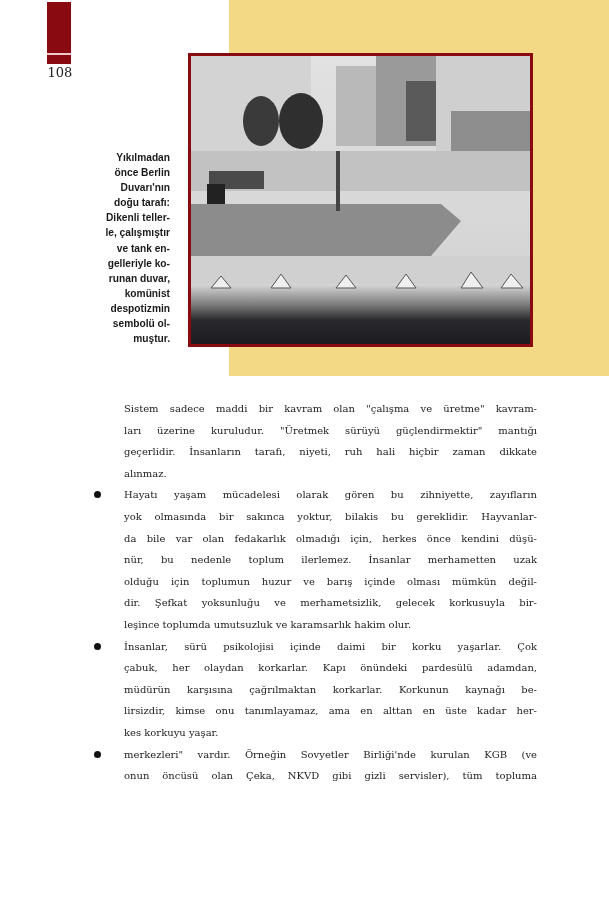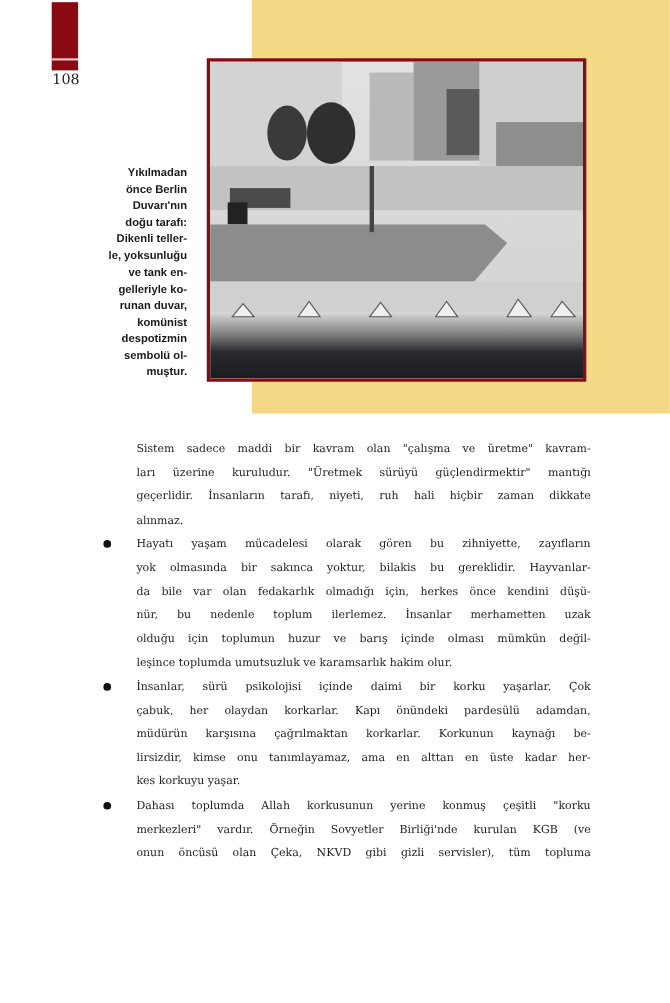--- a/index.html
+++ b/index.html
@@ -67,21 +67,21 @@
     </g>
   </svg>
 </div>
 
 <div class="caption">
   <span>Yıkılmadan</span>
   <span>önce Berlin</span>
   <span>Duvarı'nın</span>
   <span>doğu tarafı:</span>
   <span>Dikenli teller-</span>
-  <span>le, yoksunluğu</span>
+  <span>le, çalışmıştır</span>
   <span>ve tank en-</span>
   <span>gelleriyle ko-</span>
   <span>runan duvar,</span>
   <span>komünist</span>
   <span>despotizmin</span>
   <span>sembolü ol-</span>
   <span>muştur.</span>
 </div>
 
 <div class="body-text">
@@ -92,31 +92,31 @@
     <span class="line last">alınmaz.</span>
   </div>
 
   <div class="bullet-wrap">
     <span class="bullet"></span>
     <span class="line">Hayatı yaşam mücadelesi olarak gören bu zihniyette, zayıfların</span>
     <span class="line">yok olmasında bir sakınca yoktur, bilakis bu gereklidir. Hayvanlar-</span>
     <span class="line">da bile var olan fedakarlık olmadığı için, herkes önce kendini düşü-</span>
     <span class="line">nür, bu nedenle toplum ilerlemez. İnsanlar merhametten uzak</span>
     <span class="line">olduğu için toplumun huzur ve barış içinde olması mümkün değil-</span>
+    <span class="line">dir. Şefkat yoksunluğu ve merhametsizlik, gelecek korkusuyla bir-</span>
     <span class="line last">leşince toplumda umutsuzluk ve karamsarlık hakim olur.</span>
   </div>
 
   <div class="bullet-wrap">
     <span class="bullet"></span>
     <span class="line">İnsanlar, sürü psikolojisi içinde daimi bir korku yaşarlar. Çok</span>
     <span class="line">çabuk, her olaydan korkarlar. Kapı önündeki pardesülü adamdan,</span>
     <span class="line">müdürün karşısına çağrılmaktan korkarlar. Korkunun kaynağı be-</span>
     <span class="line">lirsizdir, kimse onu tanımlayamaz, ama en alttan en üste kadar her-</span>
     <span class="line last">kes korkuyu yaşar.</span>
   </div>
 
   <div class="bullet-wrap">
     <span class="bullet"></span>
-    <span class="line">Dahası toplumda Allah korkusunun yerine konmuş çeşitli "korku</span>
     <span class="line">merkezleri" vardır. Örneğin Sovyetler Birliği'nde kurulan KGB (ve</span>
     <span class="line">onun öncüsü olan Çeka, NKVD gibi gizli servisler), tüm topluma</span>
   </div>
 </div>
 
 </body></html>

